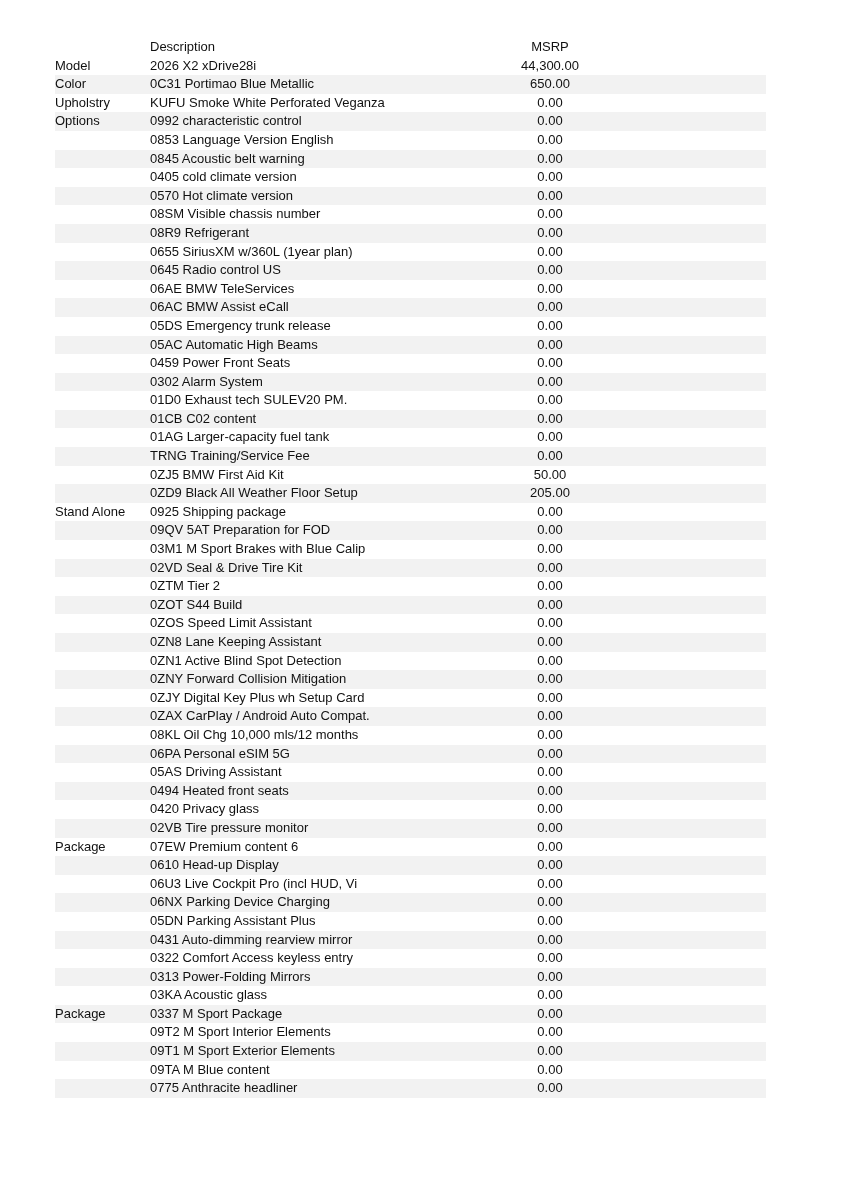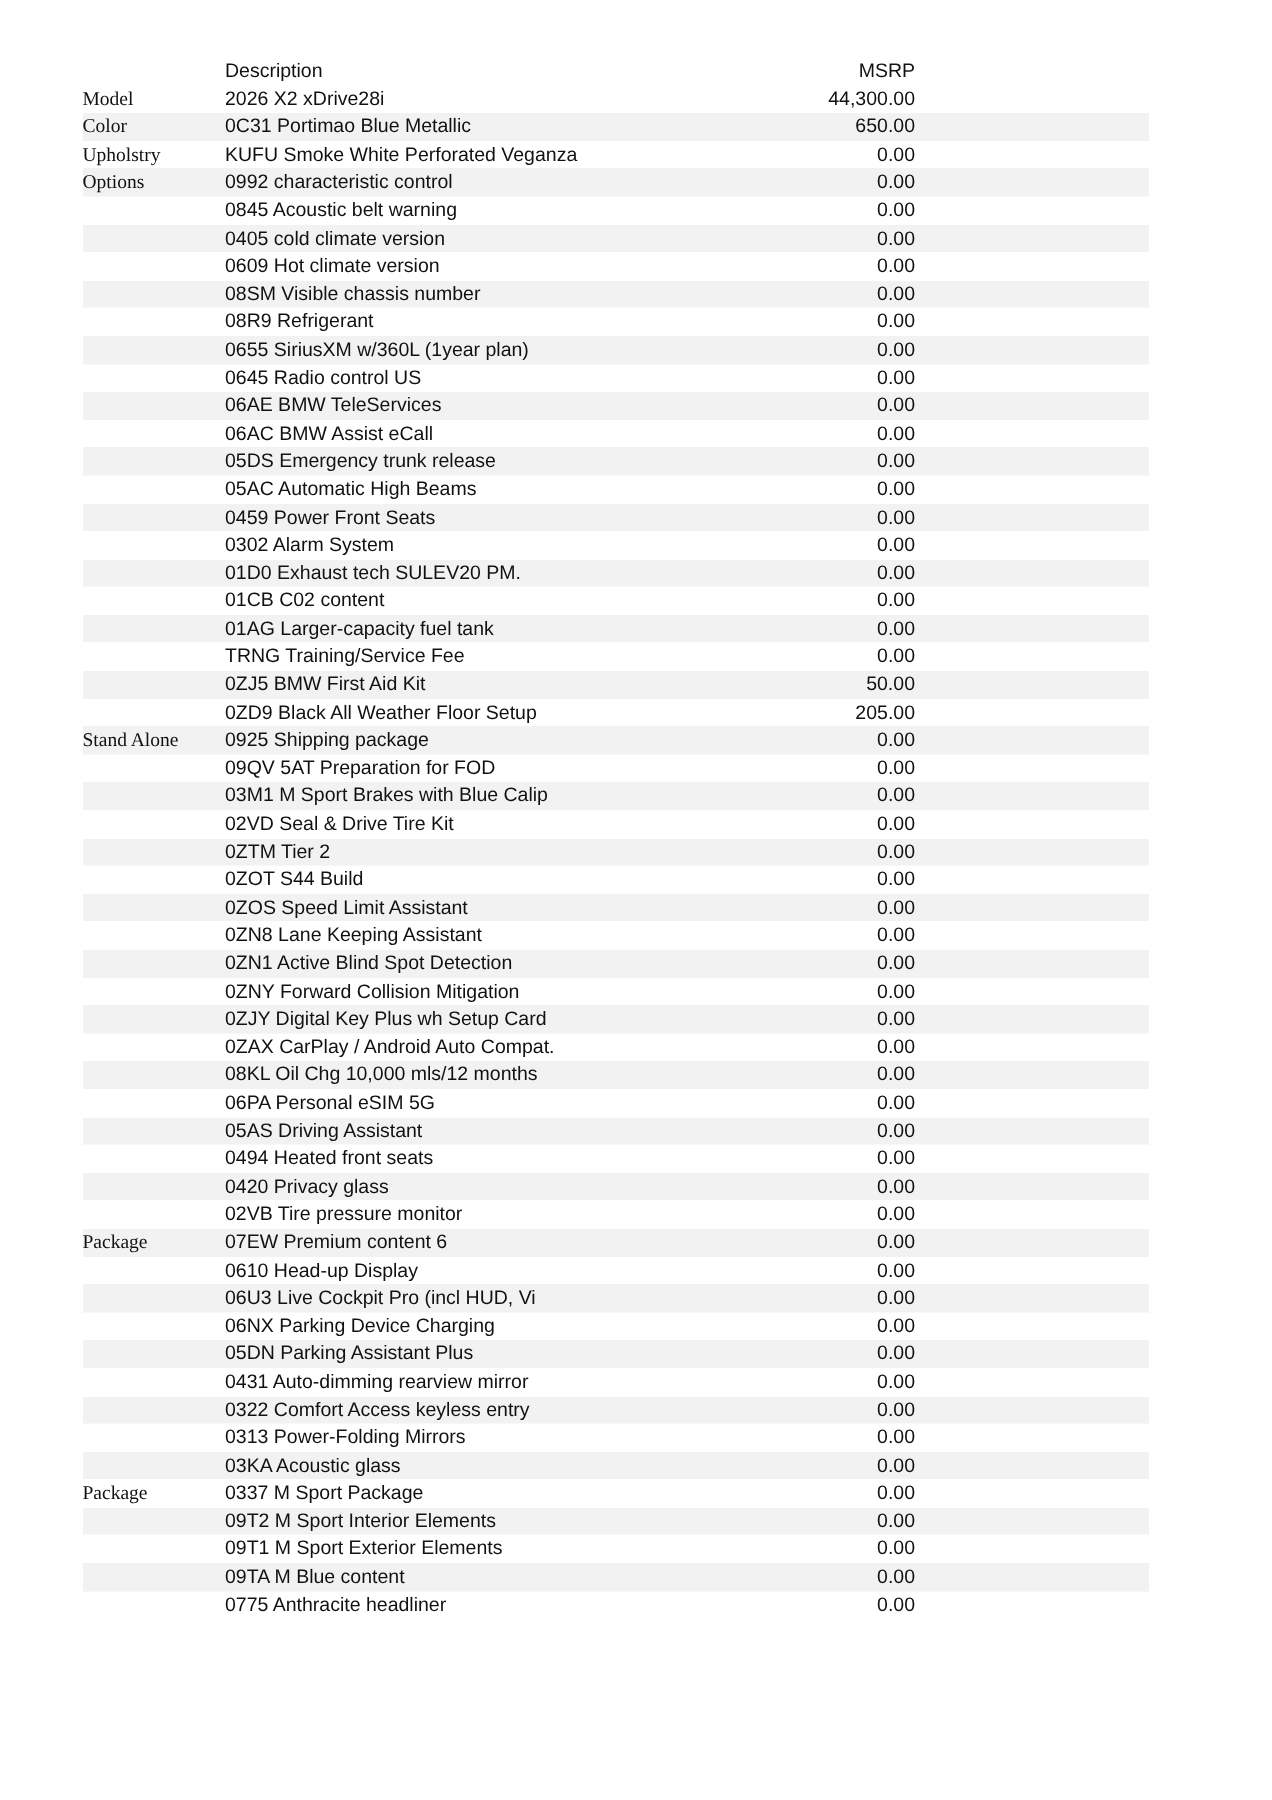--- a/index.html
+++ b/index.html
@@ -32,22 +32,22 @@
     vertical-align: middle;
     white-space: nowrap;
     overflow: hidden;
     font-weight: normal;
   }
   col.c-cat    { width: 95px; }
   col.c-desc   { width: 340px; }
   col.c-msrp   { width: 120px; }
   col.c-spacer { width: 182px; }
   thead th { font-weight: bold; text-align: left; }
-  th.msrp, td.msrp { text-align: right; }
-  td.cat { padding-left: 7px; font-family: Liberation Serif, serif; }
+  th.msrp, td.msrp { text-align: center; }
+  td.cat { padding-left: 7px; }
   tbody tr:nth-child(even) { background: #f2f2f2; }
 </style>
 </head>
 <body>
 
 <div class="page">
   <table class="spec">
     <colgroup>
       <col class="c-cat">
       <col class="c-desc">
@@ -82,33 +82,39 @@
           <td class="spacer"></td>
         </tr>
         <tr>
           <td class="cat">Options</td>
           <td class="desc">0992 characteristic control</td>
           <td class="msrp">0.00</td>
           <td class="spacer"></td>
         </tr>
         <tr>
           <td class="cat"></td>
+          <td class="desc">0853 Language Version English</td>
+          <td class="msrp">0.00</td>
+          <td class="spacer"></td>
+        </tr>
+        <tr>
+          <td class="cat"></td>
           <td class="desc">0845 Acoustic belt warning</td>
           <td class="msrp">0.00</td>
           <td class="spacer"></td>
         </tr>
         <tr>
           <td class="cat"></td>
           <td class="desc">0405 cold climate version</td>
           <td class="msrp">0.00</td>
           <td class="spacer"></td>
         </tr>
         <tr>
           <td class="cat"></td>
-          <td class="desc">0609 Hot climate version</td>
+          <td class="desc">0570 Hot climate version</td>
           <td class="msrp">0.00</td>
           <td class="spacer"></td>
         </tr>
         <tr>
           <td class="cat"></td>
           <td class="desc">08SM Visible chassis number</td>
           <td class="msrp">0.00</td>
           <td class="spacer"></td>
         </tr>
         <tr>

